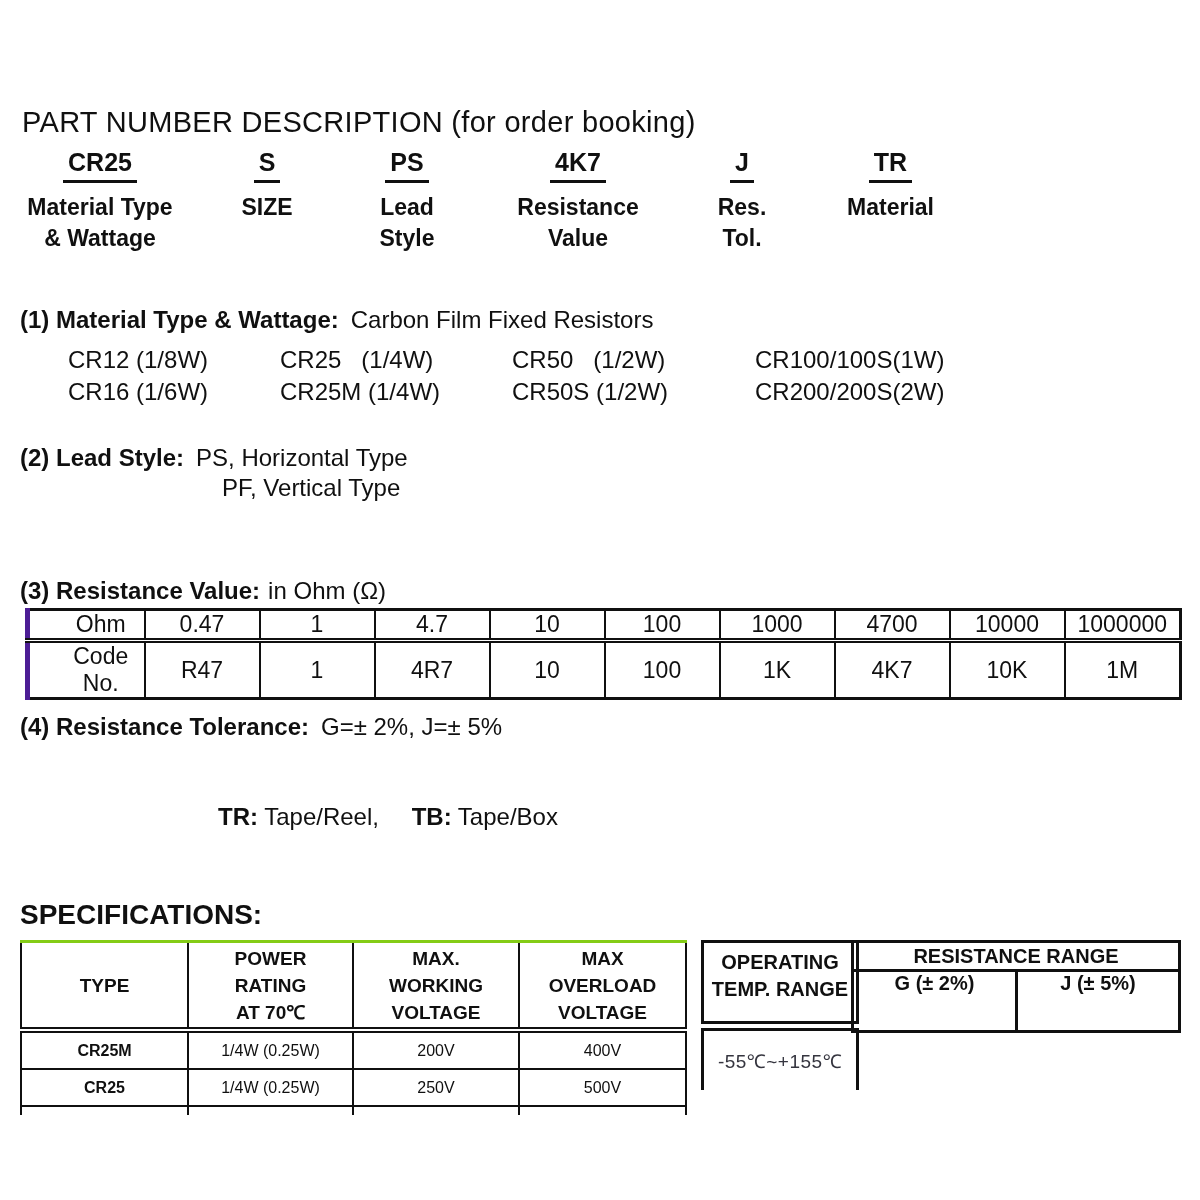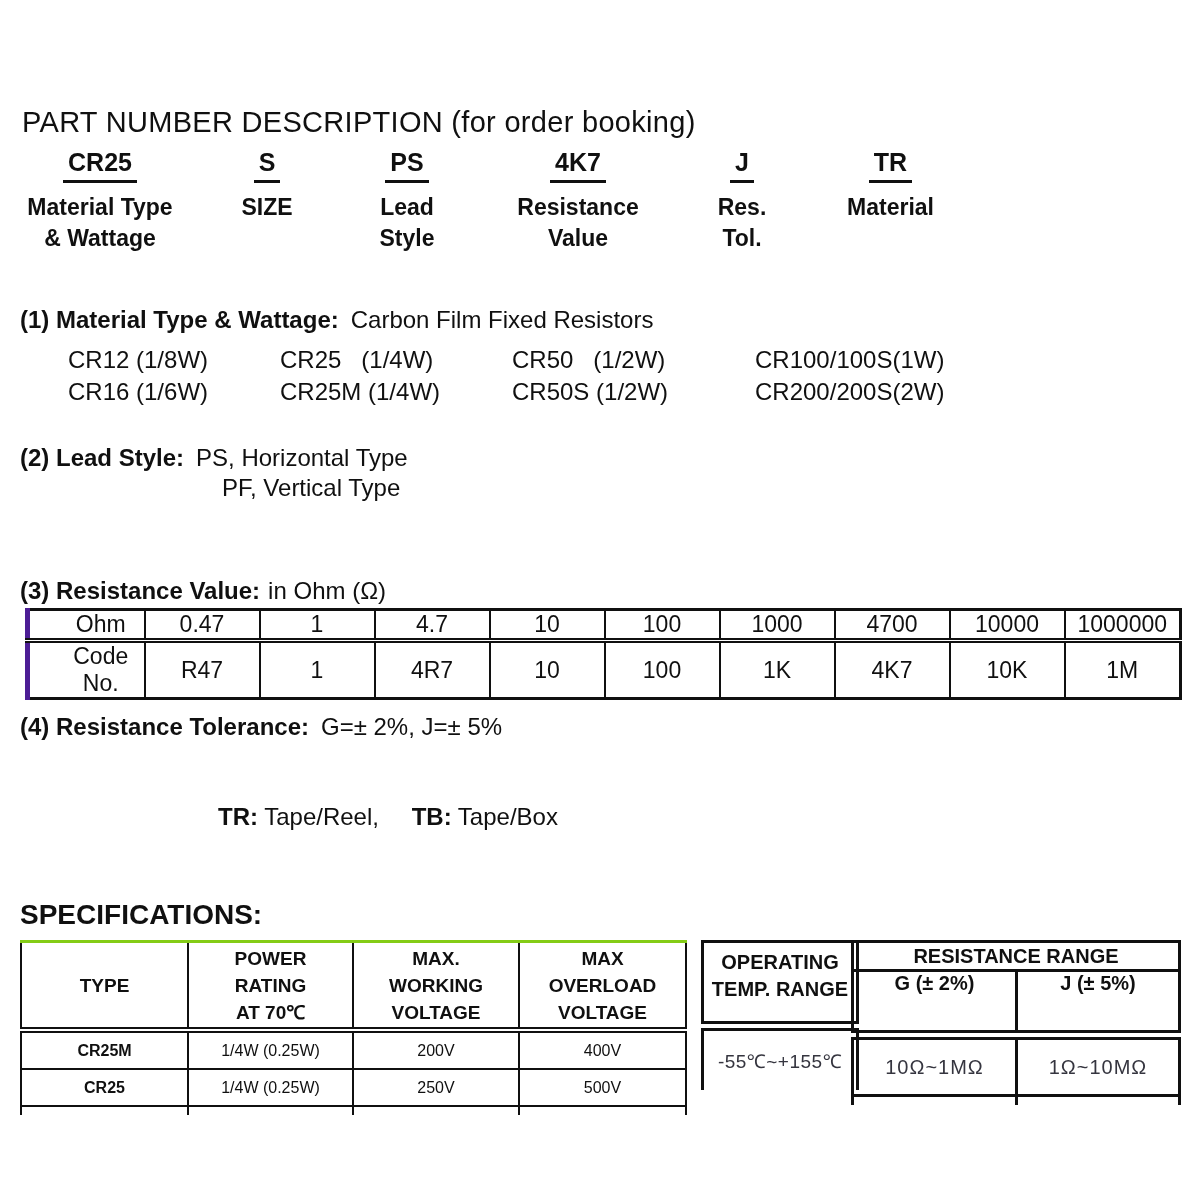--- a/index.html
+++ b/index.html
@@ -279,31 +279,15 @@
       <tbody>
           <tr>
         <th class="rr-title" colspan="2">RESISTANCE RANGE</th>
       </tr>
       <tr class="rr-sub">
         <th>G (± 2%)</th>
         <th>J (± 5%)</th>
       </tr>
     </tbody>
       </table>
-    <table style="margin-top:4px">
-      <colgroup>
-          <col style="width:164px">
-          <col style="width:163px">
-        </colgroup>
-      <tbody>
-          <tr class="rr-data">
-        <td>10Ω~1MΩ</td>
-        <td>1Ω~10MΩ</td>
-      </tr>
-      <tr class="stub">
-        <td></td>
-            <td></td>
-      </tr>
-    </tbody>
-      </table>
   </div>
 
 </div>
 
 </body></html>

